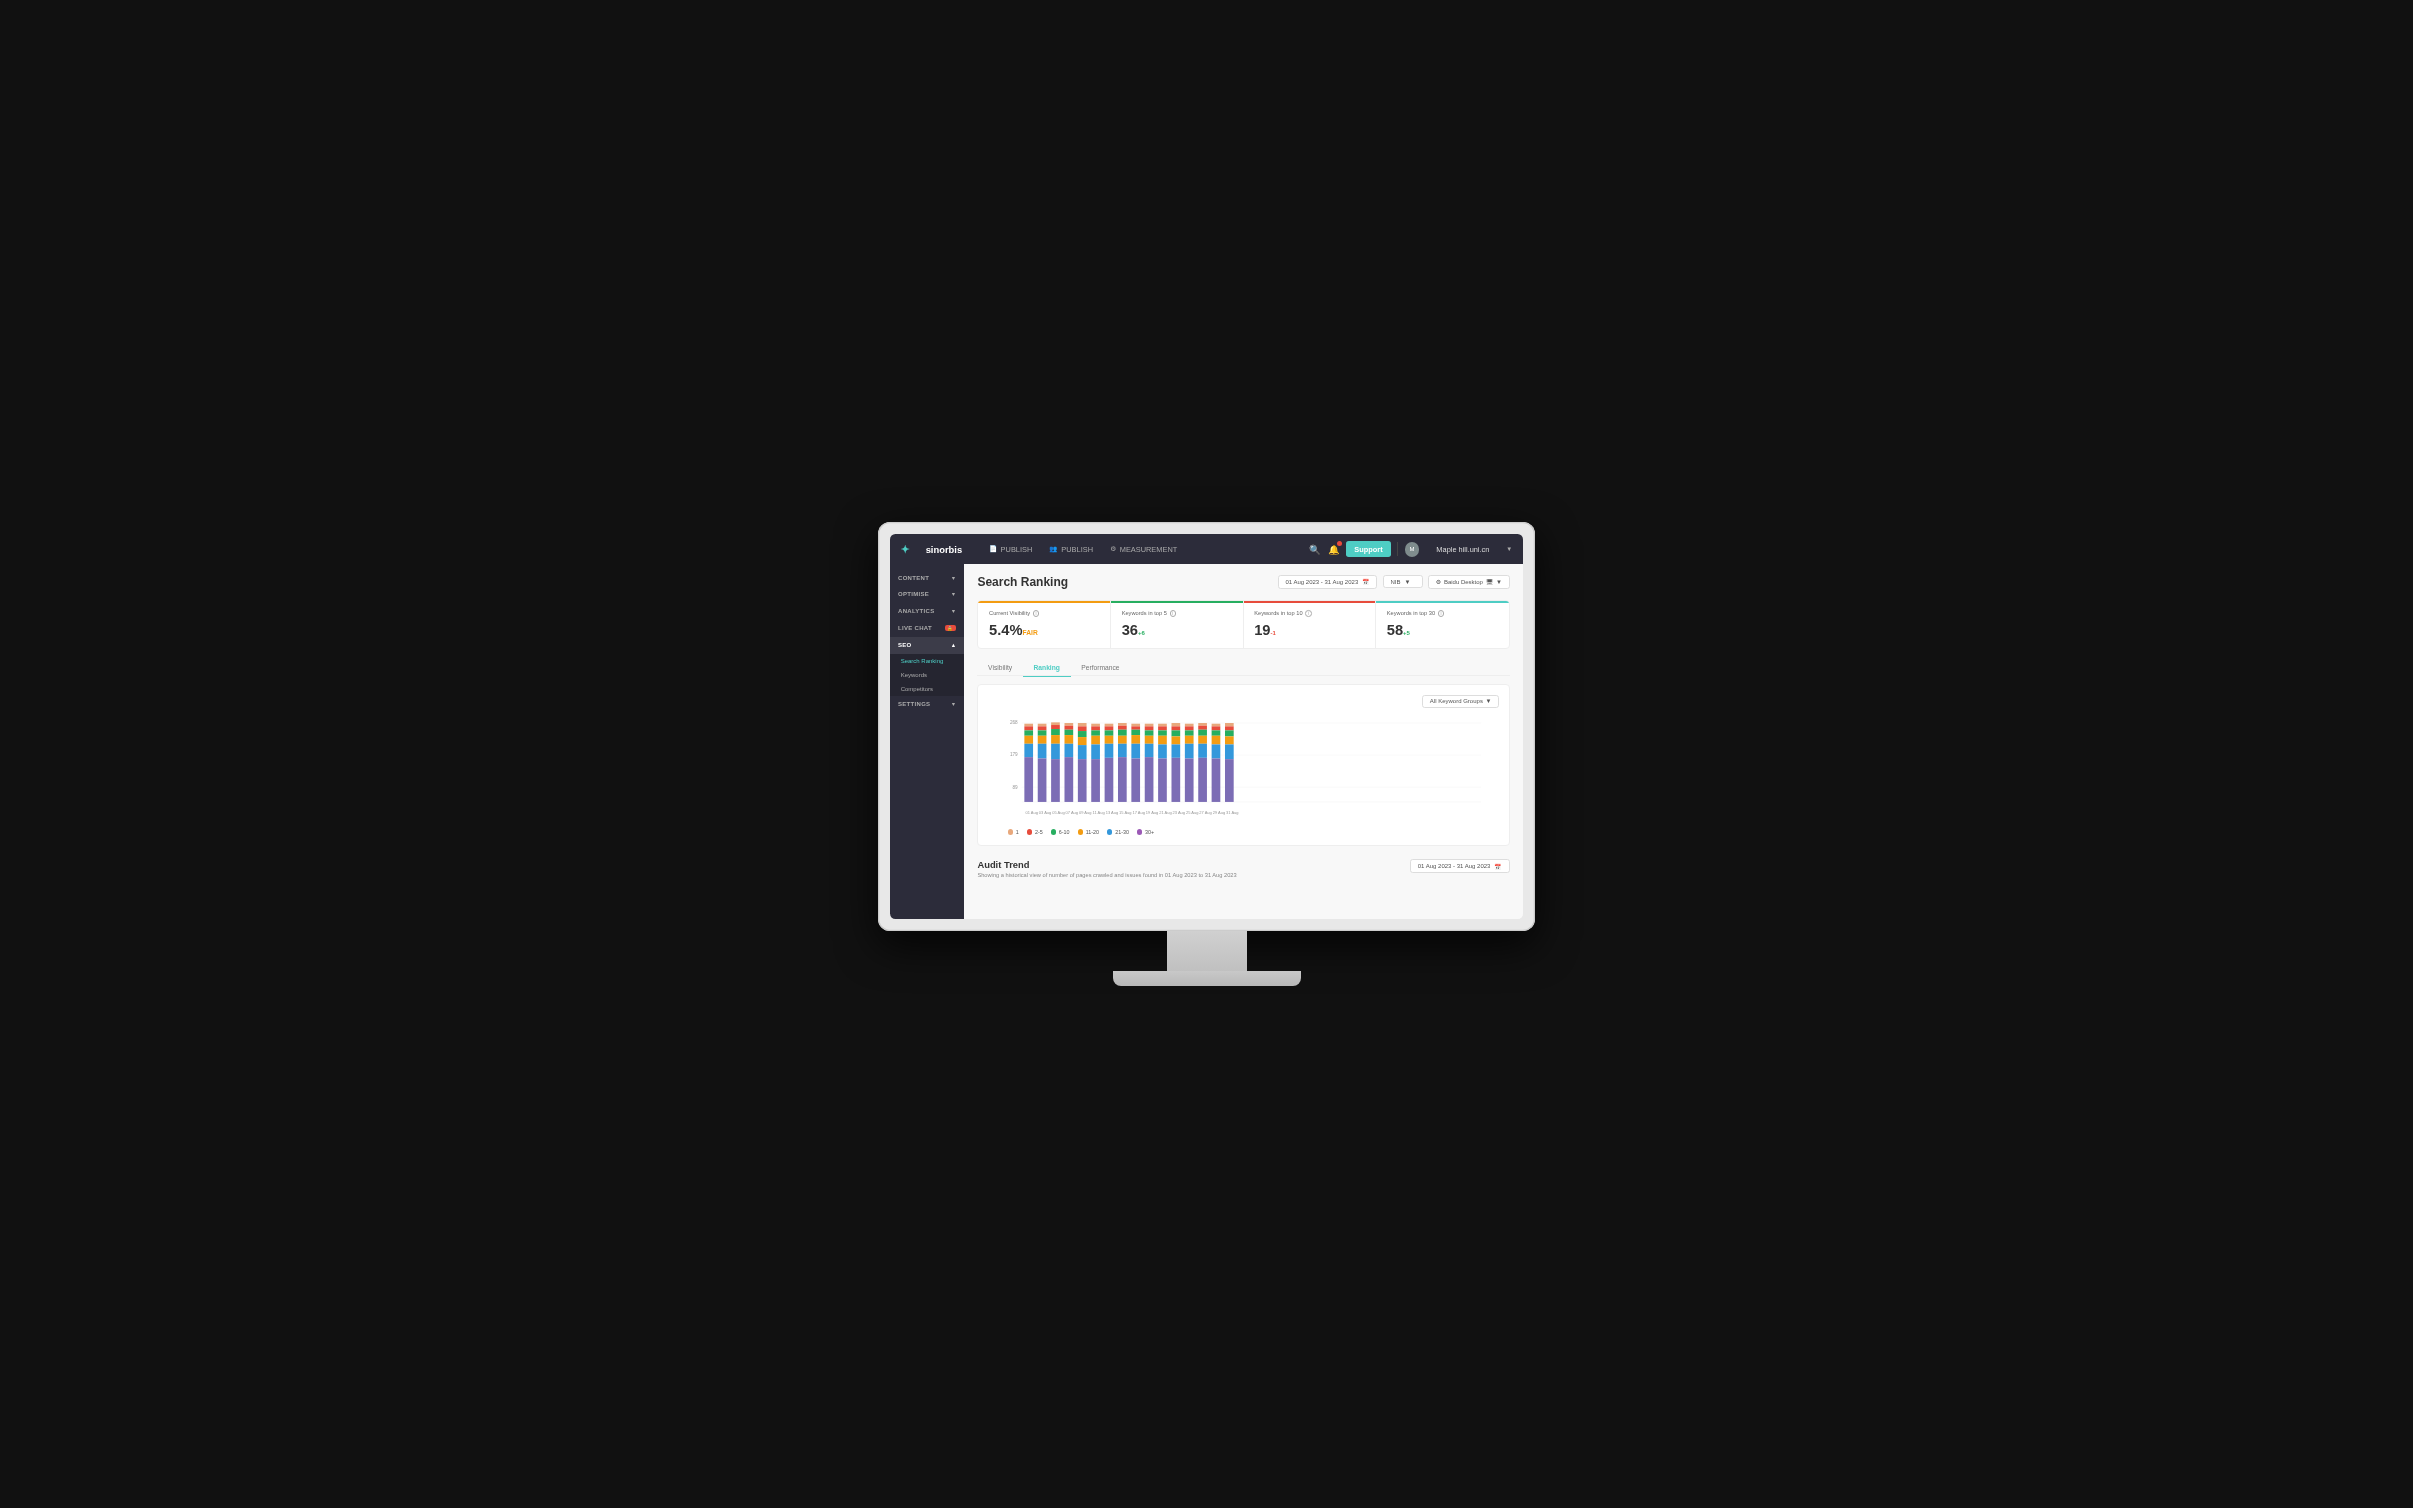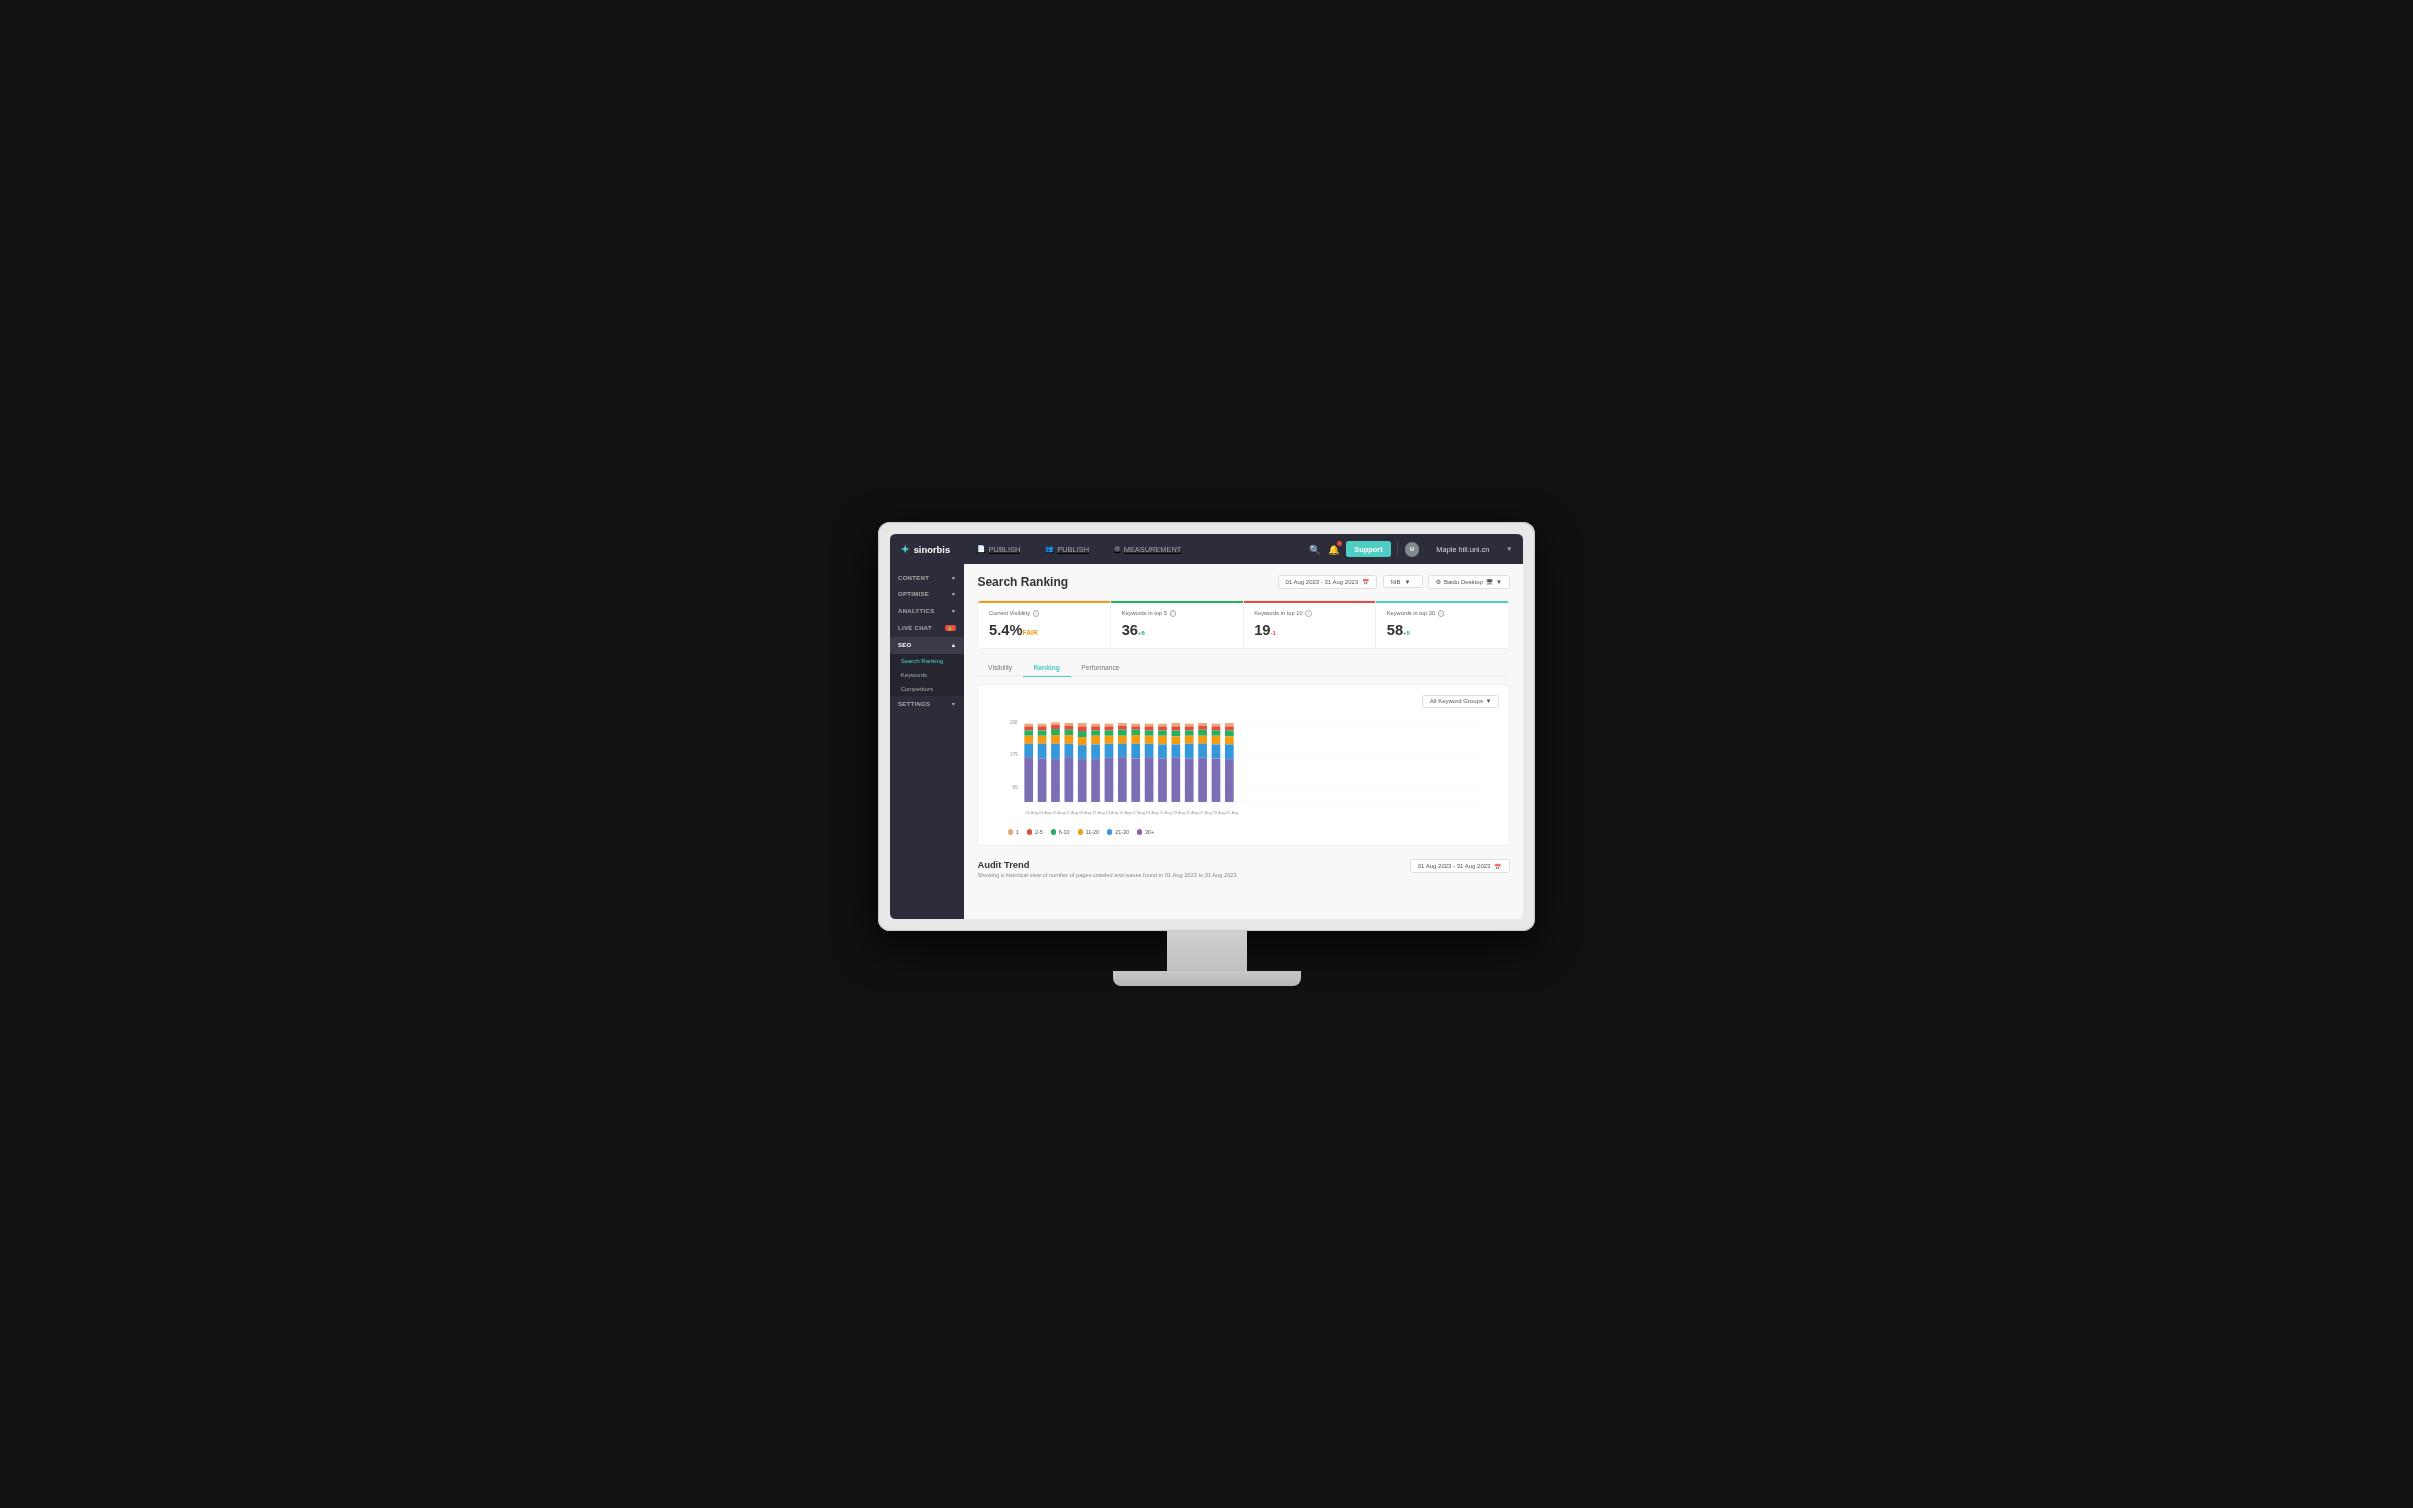--- a/index.html
+++ b/index.html
@@ -69,27 +69,27 @@
     .logo-icon {
       color: #4ecdc4;
       font-size: 10.7px;
       font-weight: bold;
     }
 
     .logo-text {
       color: #fff;
       font-size: 9.4px;
       font-weight: 600;
+      margin-left: 12px;
     }
 
     .nav-items {
       display: flex;
-      gap: 12px;
+      gap: 4px;
       flex: 1;
-      text-decoration: underline;
     }
 
     .nav-item {
       color: #aaa;
       font-size: 7.4px;
       padding: 4px 6.7px;
       display: flex;
       align-items: center;
       gap: 3.4px;
       cursor: pointer;

